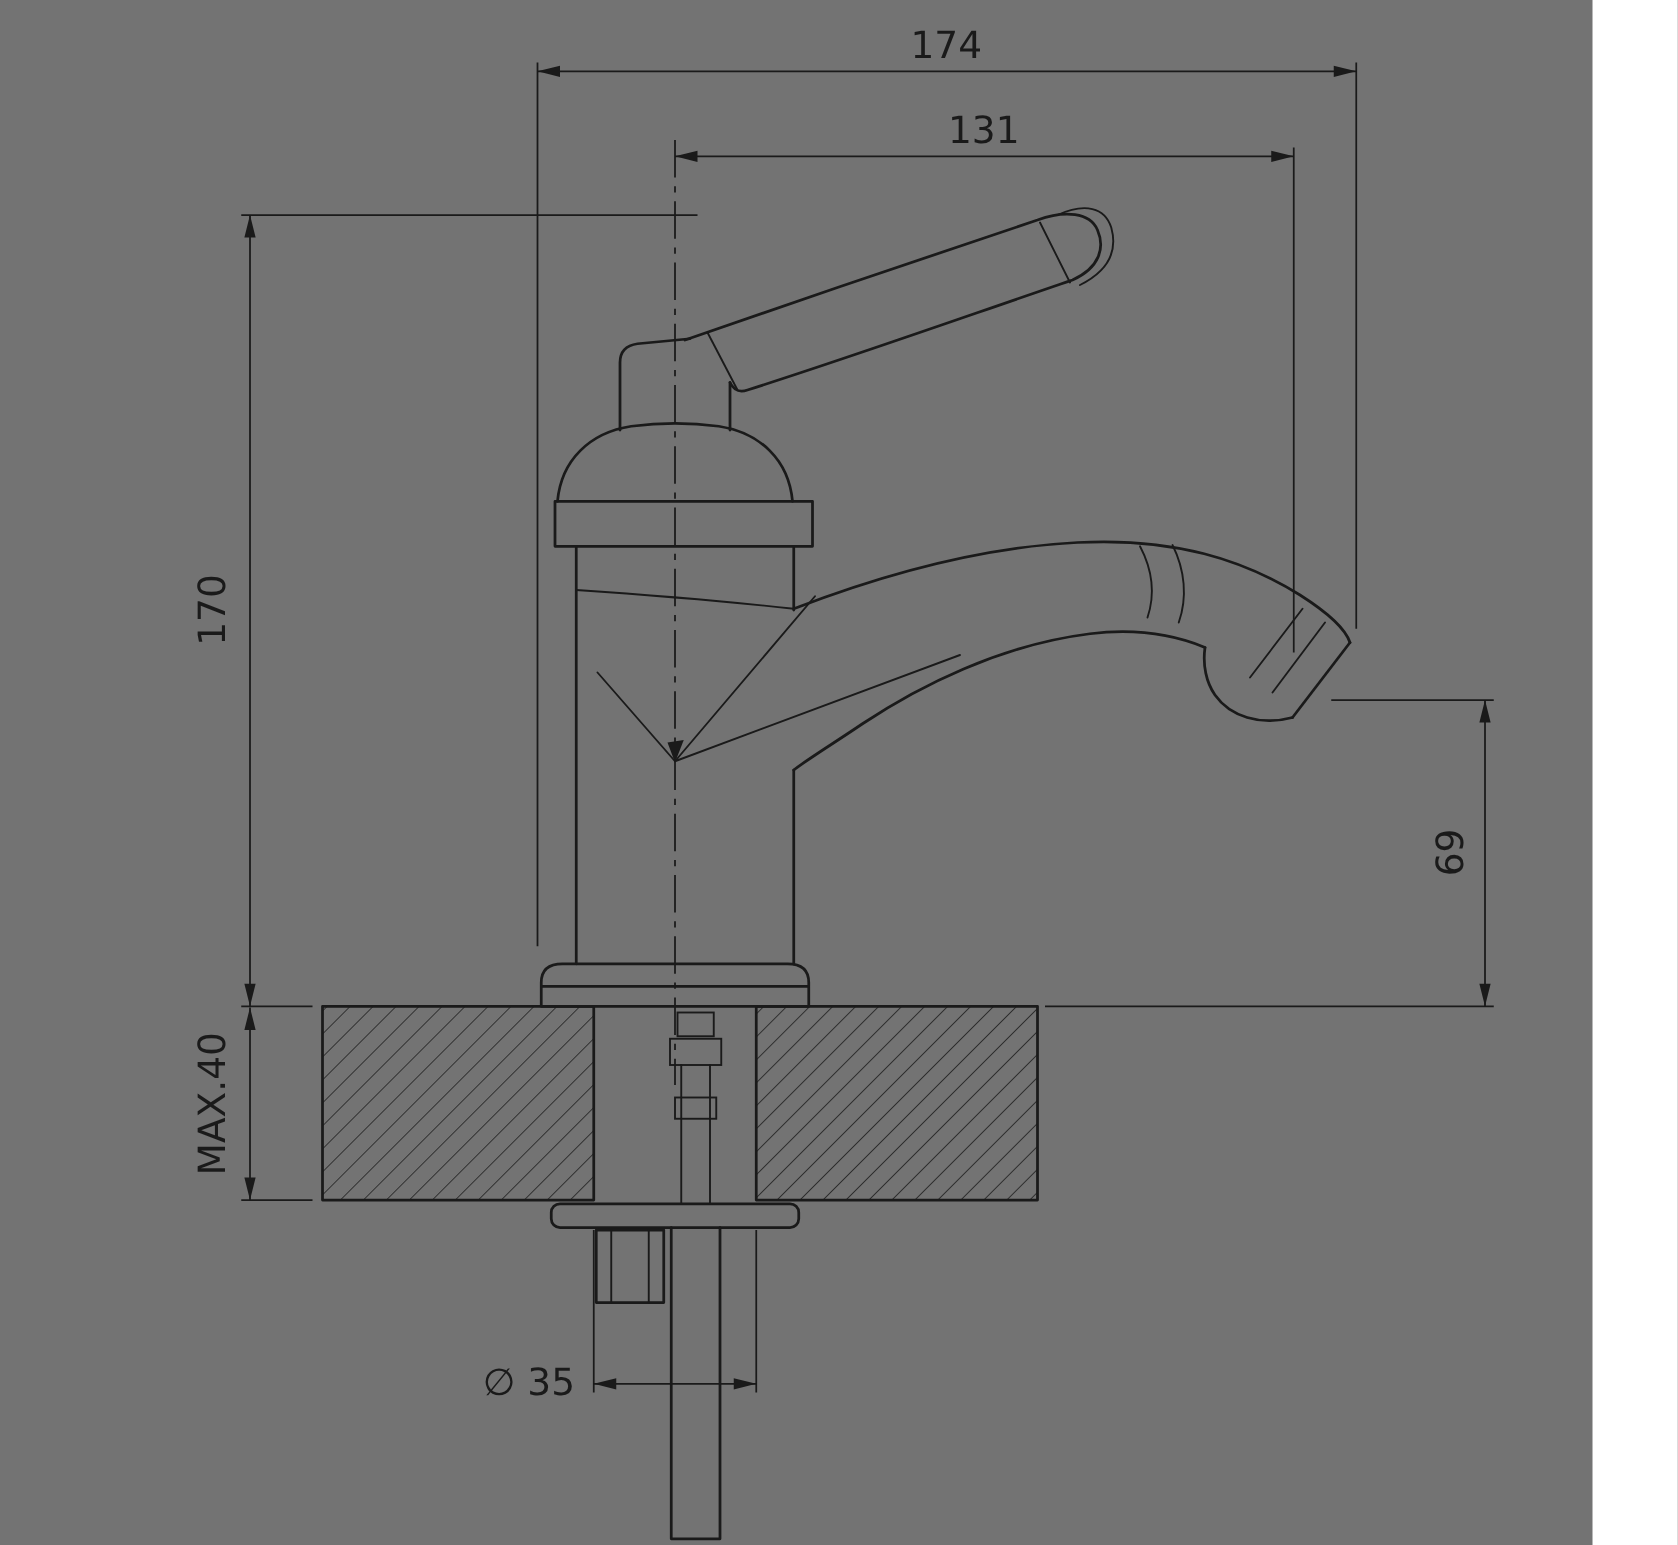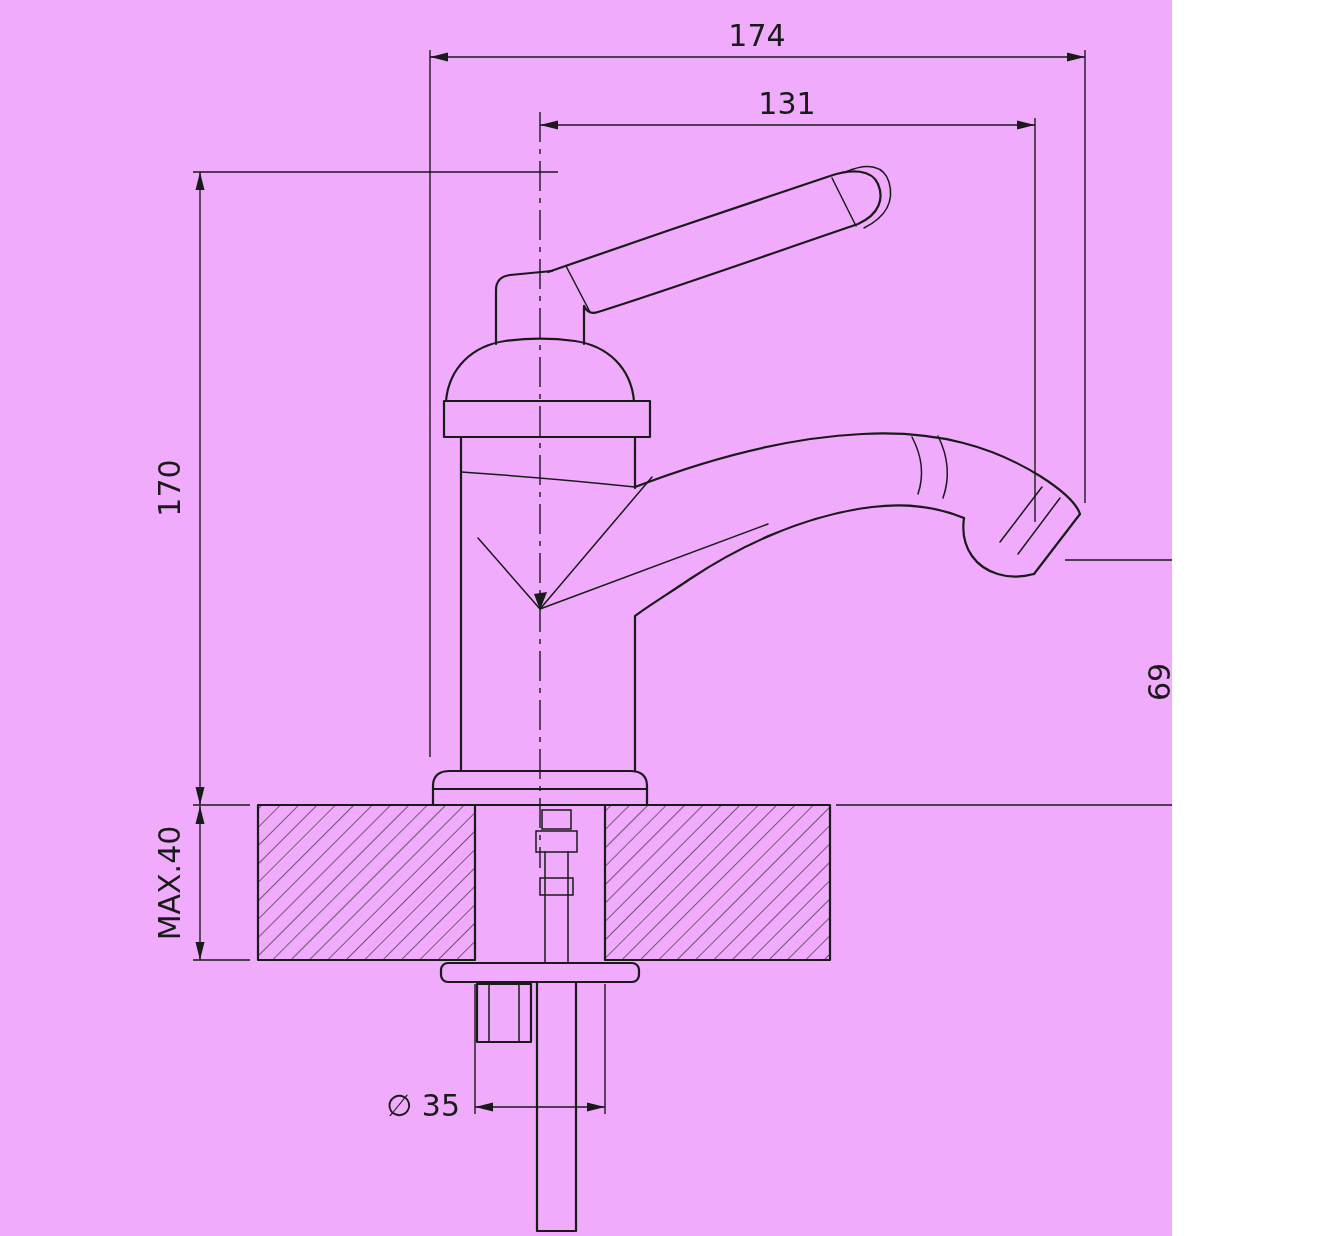--- a/index.html
+++ b/index.html
@@ -2,23 +2,23 @@
 <html><head>
 <meta charset="utf-8">
 <style>
   html, body {
     margin: 0;
     padding: 0;
     background: #ffffff;
   }
   .canvas {
     position: relative;
-    width: 1172px;
+    width: 1274px;
     height: 1236px;
-    background: #f0abfc;
+    background: #737373;
     overflow: hidden;
   }
   svg { display: block; }
   .dim-text {
     font-family: "DejaVu Sans", "Liberation Sans", sans-serif;
     font-size: 30px;
     fill: #1a1a1a;
   }
   .outline  { stroke: #1a1a1a; stroke-width: 2.2; fill: none; stroke-linecap: round; stroke-linejoin: round; }
   .detail   { stroke: #1a1a1a; stroke-width: 1.5; fill: none; stroke-linecap: round; }

